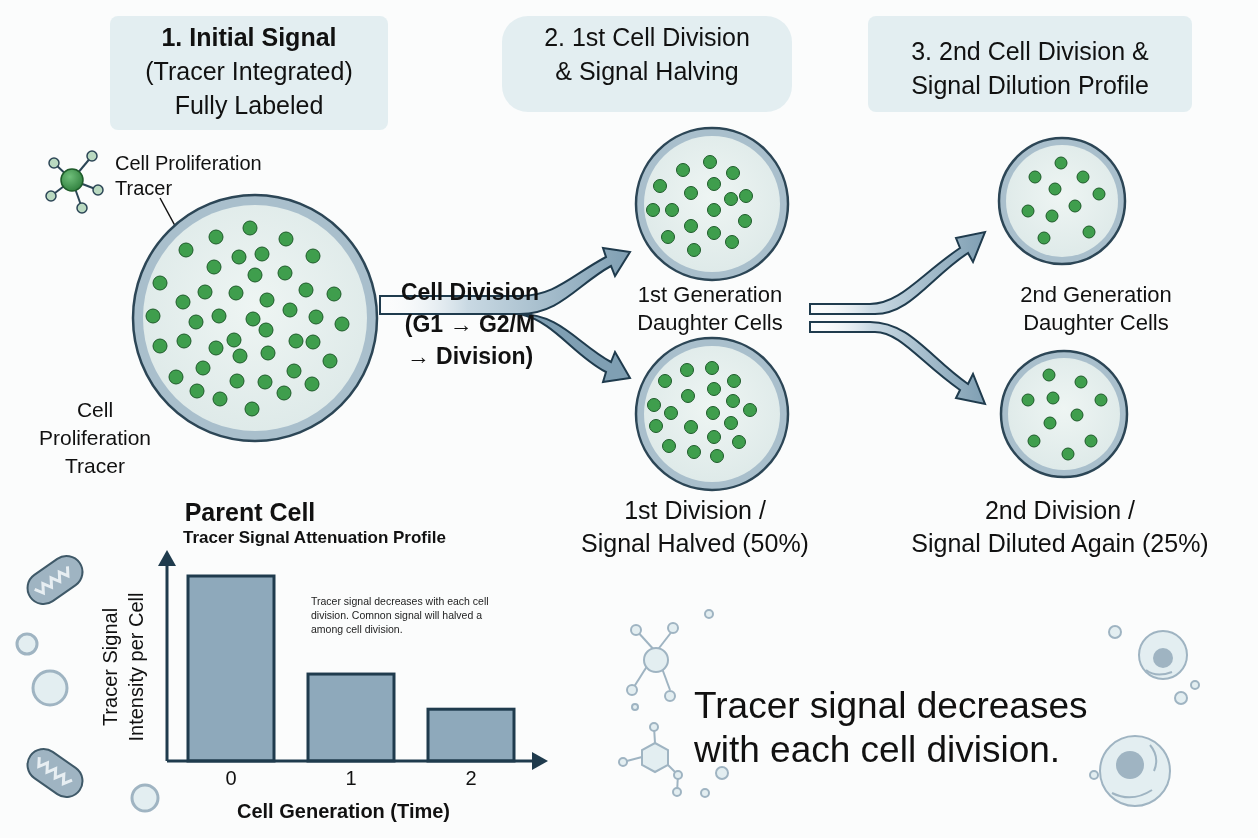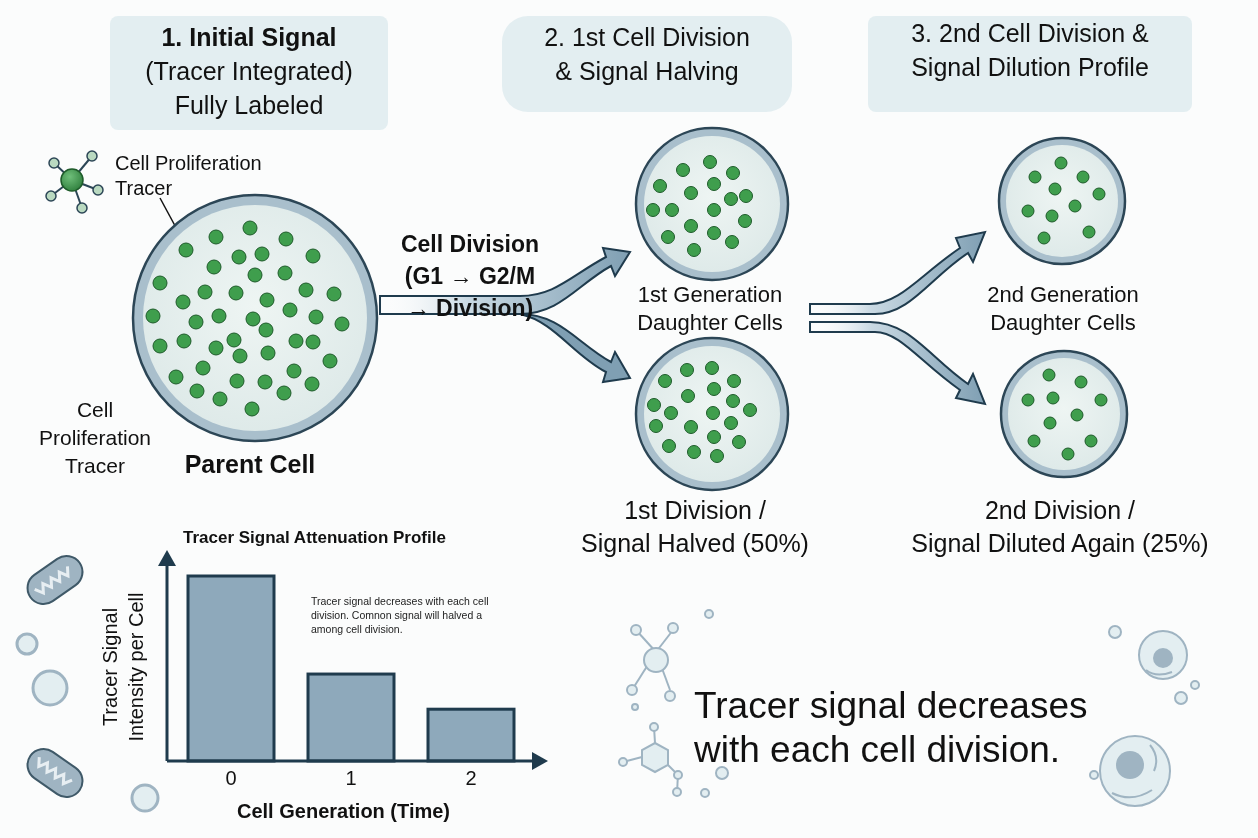--- a/index.html
+++ b/index.html
@@ -3,21 +3,21 @@
 <meta charset="utf-8">
 <style>
   html, body { margin:0; padding:0; }
   body { width:1258px; height:838px; background:#fbfcfc; position:relative; overflow:hidden;
          font-family:"Liberation Sans", "DejaVu Sans", sans-serif; color:#111; }
   .header-box { position:absolute; background:#e3eef1; border-radius:8px; text-align:center;
                 font-size:25px; line-height:34px; color:#111; }
   .header-box .line { display:block; }
   .header-box .bold { font-weight:bold; }
   .lbl { position:absolute; text-align:center; font-size:22px; line-height:28px; color:#111; }
-  .lbl.bold { font-weight:bold; }
+  .lbl.bold { font-weight:bold;margin-top:48px; }
   .lbl span { display:block; }
   svg { position:absolute; left:0; top:0; }
   .chart-title { position:absolute; font-weight:bold; font-size:17px; }
   .chart-note { position:absolute; font-size:10.5px; line-height:14px; color:#222; width:200px; }
   .ylabel { position:absolute; font-size:20px; line-height:26px; text-align:center;
             transform:rotate(-90deg); transform-origin:center; width:220px; }
   .ylabel span { display:block; }
   .tick { position:absolute; font-size:20px; width:40px; text-align:center; }
   .xlabel { position:absolute; font-size:20px;font-weight:bold; }
   .tagline { position:absolute; font-size:37px; line-height:44px; color:#111; }
@@ -28,21 +28,21 @@
 
 <div class="header-box" style="left:110px;top:16px;width:278px;height:114px;padding-top:4px;box-sizing:border-box;">
   <span class="line bold">1. Initial Signal</span>
   <span class="line">(Tracer Integrated)</span>
   <span class="line">Fully Labeled</span>
 </div>
 <div class="header-box" style="left:502px;top:16px;width:290px;height:96px;padding-top:4px;box-sizing:border-box;border-radius:26px;">
   <span class="line">2. 1st Cell Division</span>
   <span class="line">&amp; Signal Halving</span>
 </div>
-<div class="header-box" style="left:868px;top:16px;width:324px;height:96px;padding-top:0;box-sizing:border-box;">
+<div class="header-box" style="left:868px;top:16px;width:324px;height:96px;padding-top:18px;box-sizing:border-box;">
   <span class="line">3. 2nd Cell Division &amp;</span>
   <span class="line">Signal Dilution Profile</span>
 </div>
 
 <svg width="1258" height="838" viewBox="0 0 1258 838">
   <defs>
     <linearGradient id="shaftGrad" x1="0" y1="0" x2="1" y2="0">
       <stop offset="0" stop-color="#ffffff" stop-opacity="0"></stop>
       <stop offset="0.35" stop-color="#c9d9e3"></stop>
       <stop offset="1" stop-color="#7f9fb3"></stop>
@@ -304,21 +304,21 @@
 <div class="lbl bold" style="left:380px;top:228px;width:180px;font-size:23px;line-height:32px;">
   <span>Cell Division</span>
   <span>(G1 → G2/M</span>
   <span>→ Division)</span>
 </div>
 
 <div class="lbl" style="left:600px;top:281px;width:220px;">
   <span>1st Generation</span>
   <span>Daughter Cells</span>
 </div>
-<div class="lbl" style="left:953px;top:281px;width:220px;">
+<div class="lbl" style="left:986px;top:281px;width:220px;">
   <span>2nd Generation</span>
   <span>Daughter Cells</span>
 </div>
 
 <div class="lbl" style="left:550px;top:494px;width:290px;font-size:25px;line-height:33px;">
   <span>1st Division /</span>
   <span>Signal Halved (50%)</span>
 </div>
 <div class="lbl" style="left:875px;top:494px;width:370px;font-size:25px;line-height:33px;">
   <span>2nd Division /</span>

